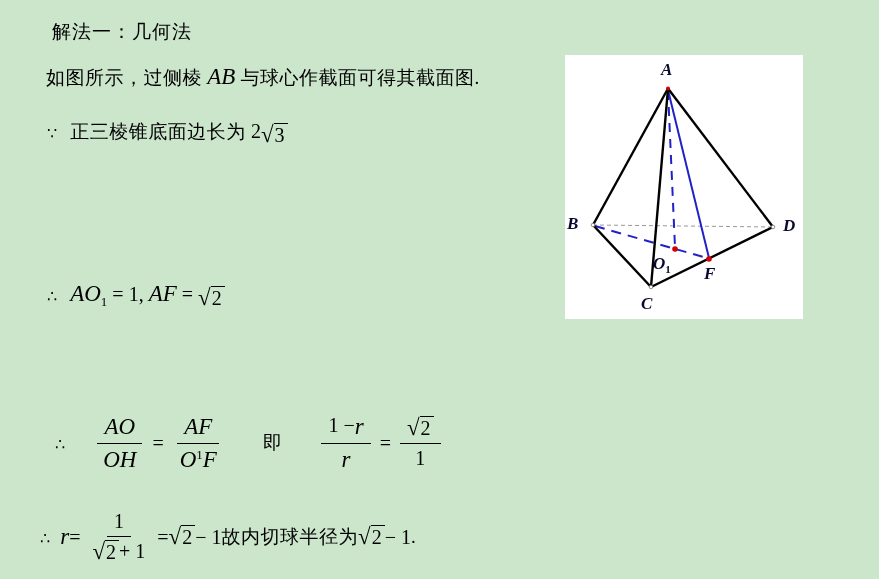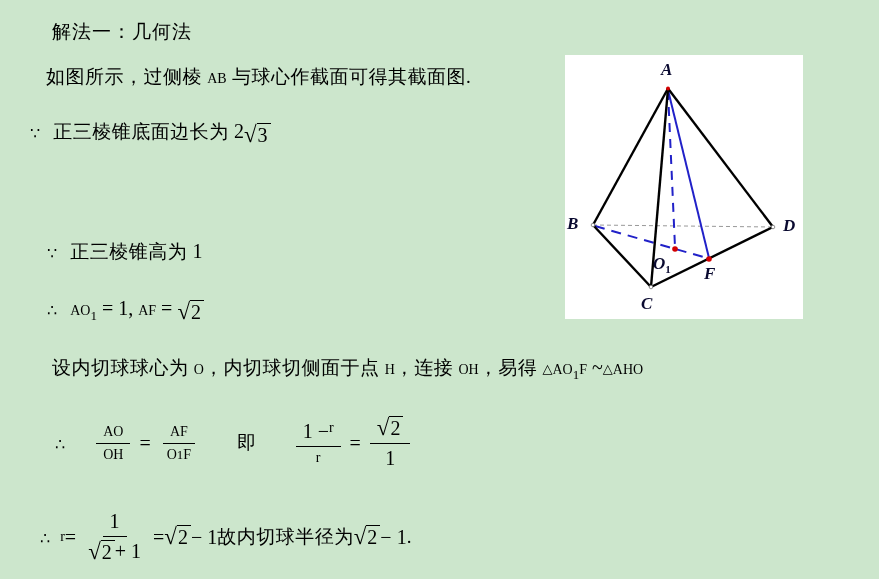--- a/index.html
+++ b/index.html
@@ -7,21 +7,21 @@
     width:879px;height:579px;
     background:#cce6cc;
     font-family:"Liberation Serif",serif;
     color:#000;
     overflow:hidden;
   }
   #app{position:relative;width:733px;height:579px;}
   .line{position:absolute;white-space:nowrap;}
   .cn{font-family:"Liberation Serif",serif;font-size:19px;letter-spacing:0.5px;}
   .title{font-size:19px;letter-spacing:1px;}
-  .var{font-family:"Liberation Serif",serif;font-size:14px;}
+  .var{font-family:"Liberation Serif",serif;font-style:italic;font-size:23px;}
   .num{font-family:"Liberation Serif",serif;font-size:20px;}
   .sym{font-family:"DejaVu Sans",sans-serif;font-size:16px;margin-right:13px;position:relative;top:1px;}
   .sub{font-family:"Liberation Serif",serif;font-size:13px;vertical-align:-5px;}
   .tri{font-family:"DejaVu Sans",sans-serif;font-size:13px;position:relative;top:-1px;}
   .sqrt{display:inline-flex;align-items:flex-start;vertical-align:-4px;}
   .rsign{font-family:"Liberation Serif",serif;font-size:23px;line-height:1.05;}
   .rad{font-family:"Liberation Serif",serif;font-size:20px;line-height:1.15;
        border-top:1.7px solid #000;padding:0 3px 0 1px;}
   .frac{display:inline-flex;flex-direction:column;align-items:center;
         vertical-align:middle;margin:0 5px;}
@@ -41,42 +41,36 @@
 <body>
 
 <div id="app">
 
   <div class="line cn title" style="left:52px;top:19px">解法一：几何法</div>
 
   <div class="line" style="left:46px;top:64px">
     <span class="cn">如图所示，过侧棱 </span><span class="var">AB</span><span class="cn"> 与球心作截面可得其截面图.</span>
   </div>
 
-  <div class="line" style="left:30px;top:119px">
+  <div class="line" style="left:47px;top:119px">
     <span class="sym">∵</span><span class="cn">正三棱锥底面边长为 </span><span class="num">2</span><span class="sqrt">
         <span class="rsign">√</span>
         <span class="rad">3</span>
       </span>
   </div>
 
 
-  <div class="line" style="left:47px;top:239px">
-    <span class="sym">∵</span><span class="cn">正三棱锥高为 </span><span class="num">1</span>
-  </div>
 
-  <div class="line" style="left:47px;top:297px">
+  <div class="line" style="left:47px;top:281px">
     <span class="sym">∴</span><span class="var">AO</span><span class="sub">1</span><span class="num"> = 1, </span><span class="var">AF</span><span class="num"> = </span><span class="sqrt">
         <span class="rsign">√</span>
         <span class="rad">2</span>
       </span>
   </div>
 
-  <div class="line" style="left:52px;top:355px">
-    <span class="cn">设内切球球心为 </span><span class="var">O</span><span class="cn">，内切球切侧面于点 </span><span class="var">H</span><span class="cn">，连接 </span><span class="var">OH</span><span class="cn">，易得 </span><span class="tri">△</span><span class="var">AO</span><span class="sub">1</span><span class="var">F</span><span class="num"> ~</span><span class="tri">△</span><span class="var">AHO</span>
-  </div>
 
   <div class="row" style="left:55px;top:412px;height:62px">
     <span class="sym" style="margin-right:26px">∴</span>
     <span class="frac">
       <span class="fnum">
           <span class="var">AO</span>
         </span>
       <span class="fden">
           <span class="var">OH</span>
         </span>

